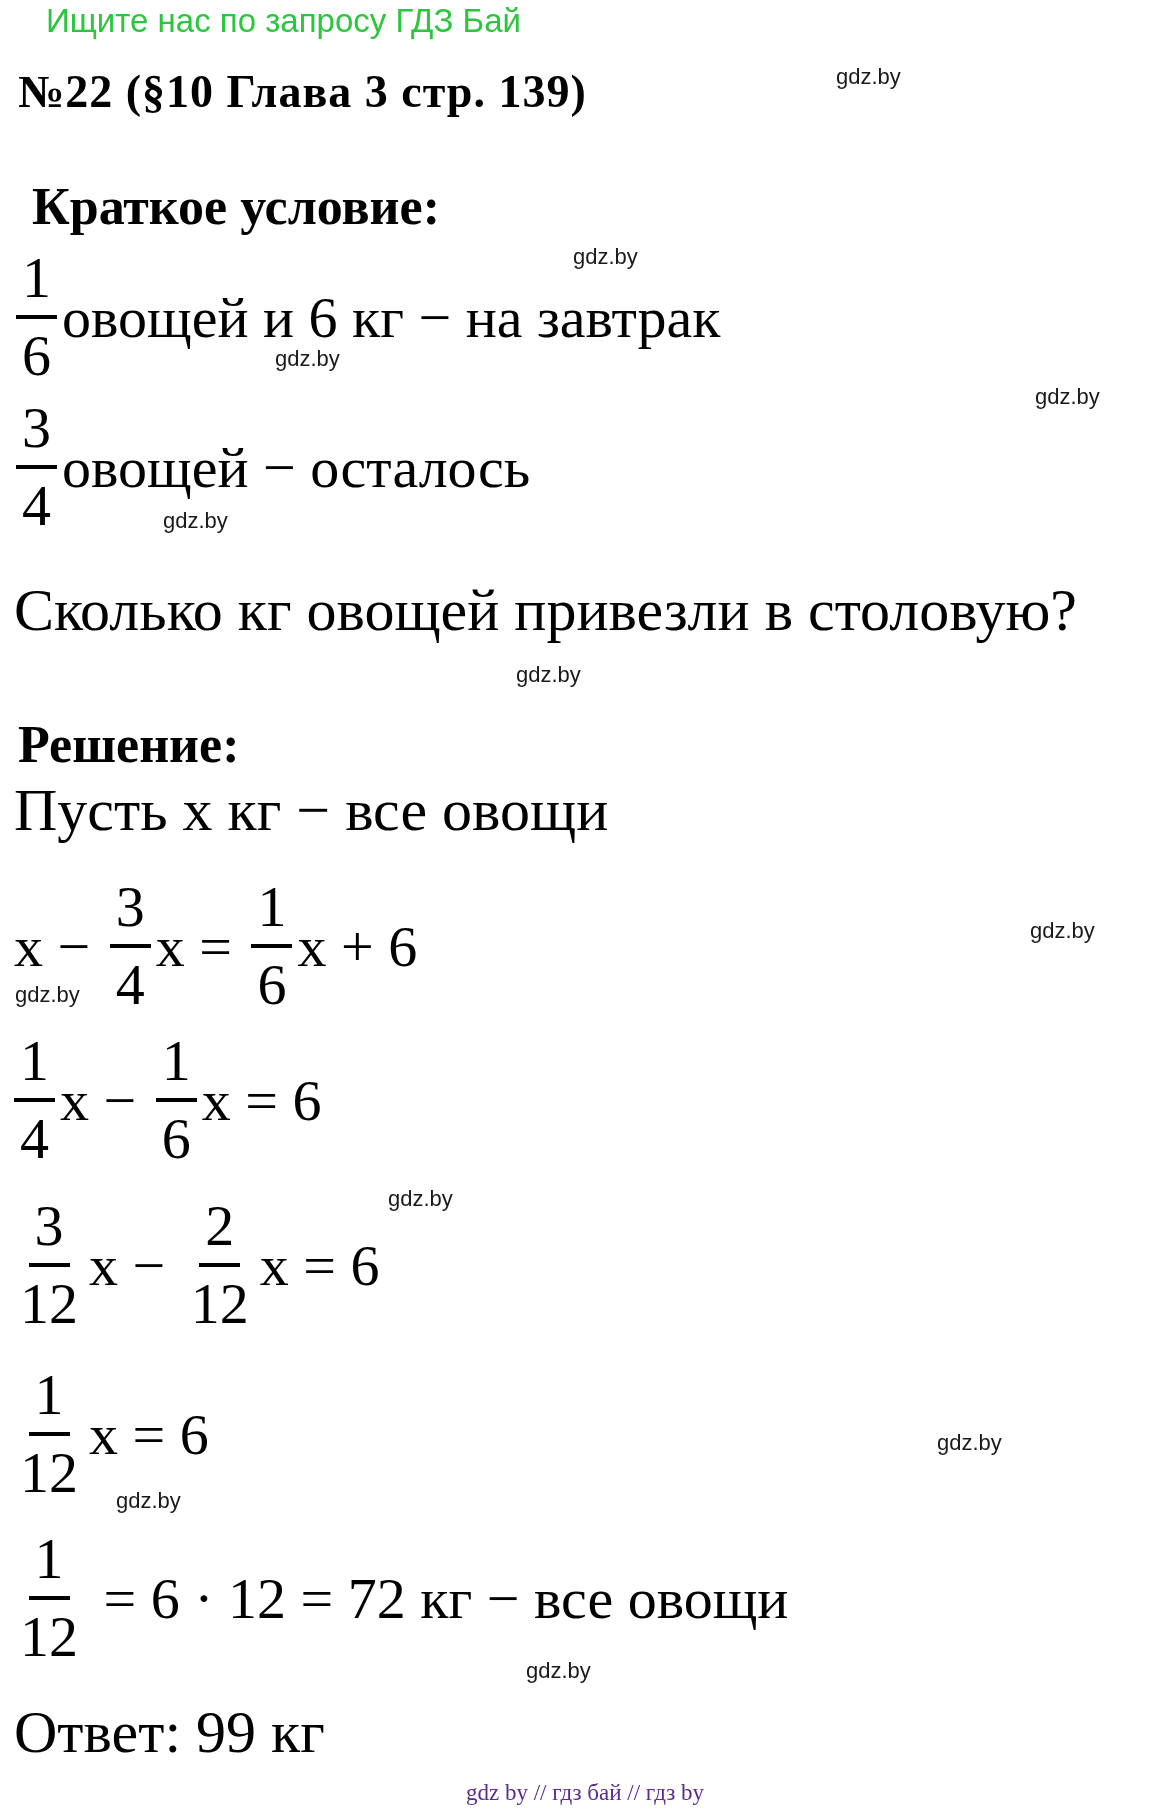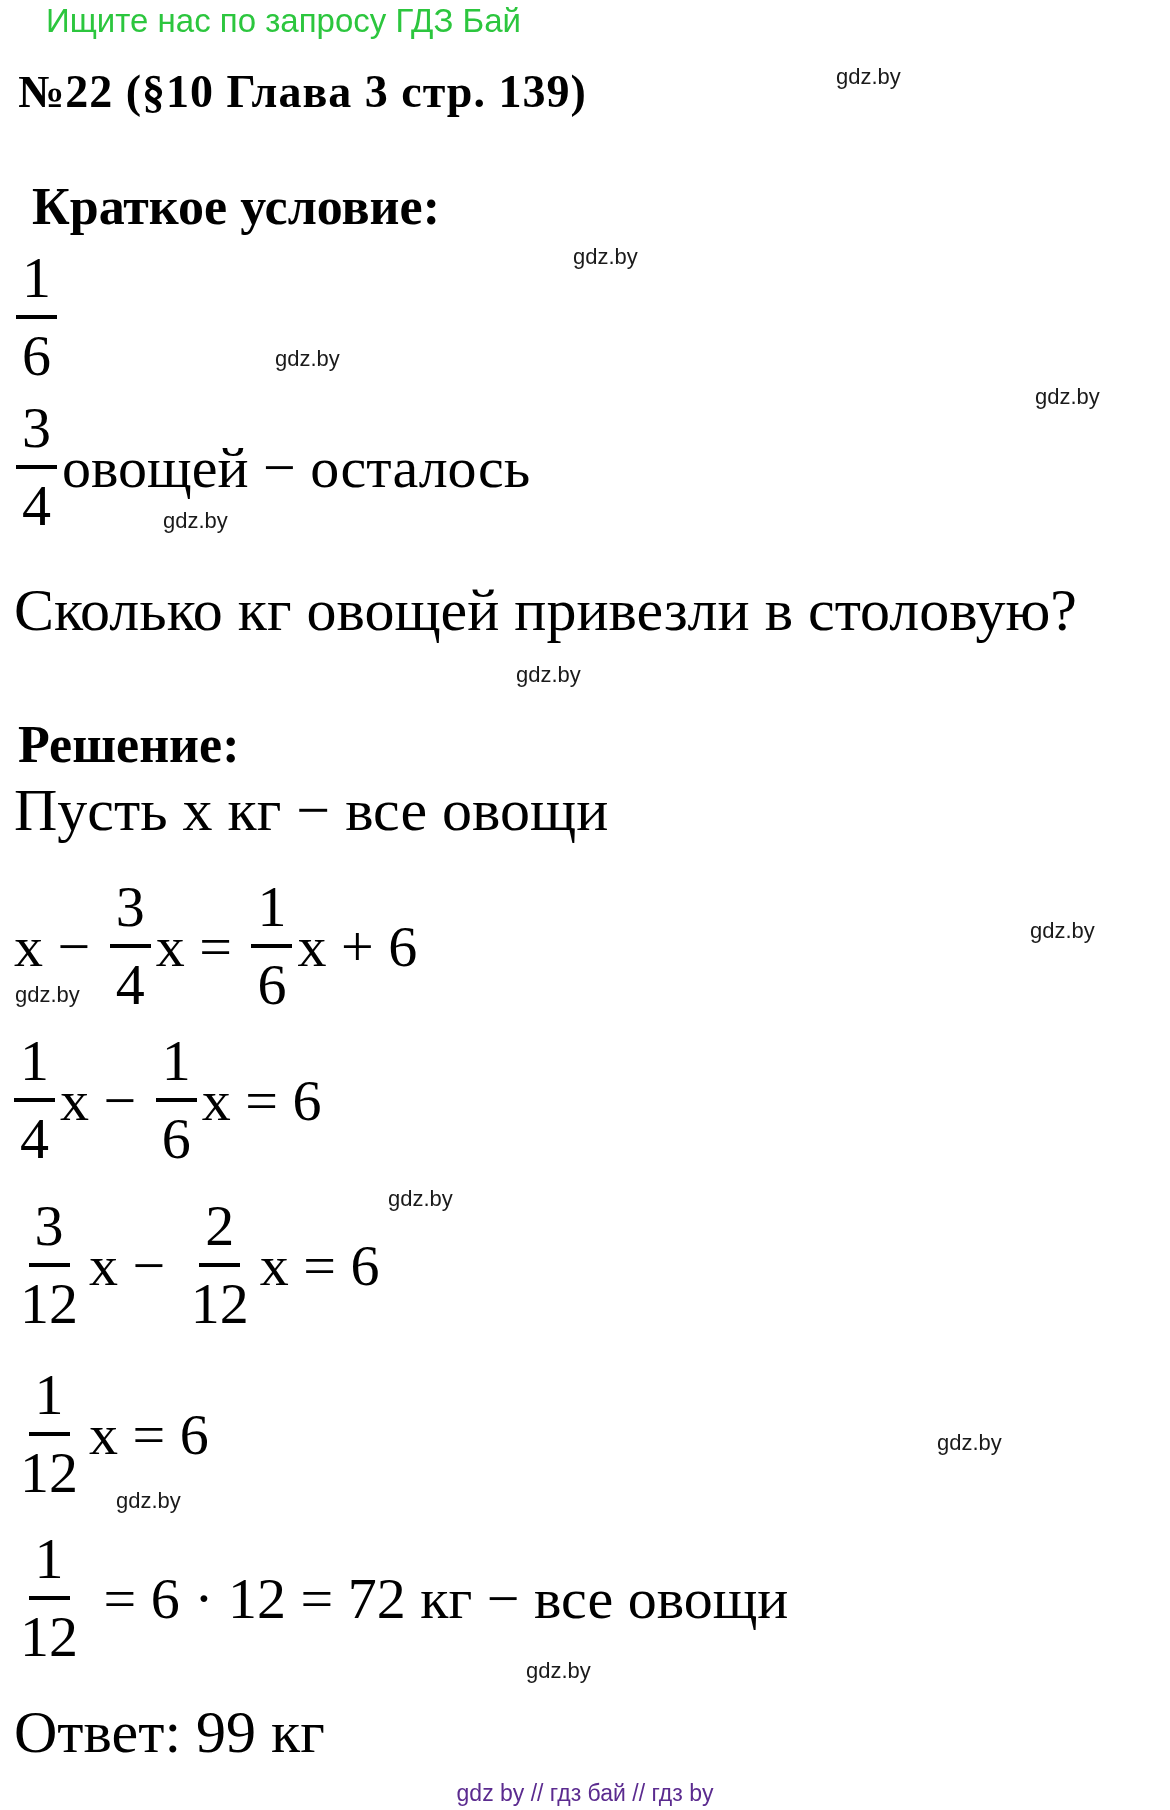--- a/index.html
+++ b/index.html
@@ -88,21 +88,21 @@
   .wm-eq1-left  { left: 15px;   top: 982px; }
   .wm-eq3-above { left: 388px;  top: 1186px; }
   .wm-eq4-right { left: 937px;  top: 1430px; }
   .wm-eq4-below { left: 116px;  top: 1488px; }
   .wm-eq5-below { left: 526px;  top: 1658px; }
 
   
   .footer {
     top: 1780px; left: 0; width: 100%;
     text-align: center;
-    font-family: Liberation Sans, sans-serif;
+    font-family: Liberation Serif, serif;
     font-size: 23px;
     color: var(--footer-purple, #5b2b8f);
   }
 </style>
 </head>
 <body style="--promo-green: #2cc63e; --footer-purple: #5b2b8f; --wm-color: #1a1a1a;">
 
 <main>
 
   <div class="abs promo">Ищите нас по запросу ГДЗ Бай</div>
@@ -111,20 +111,21 @@
   <span class="wm wm-title">gdz.by</span>
 
   <h2 class="abs heading h-cond">Краткое условие:</h2>
 
   <span class="wm wm-c1-above">gdz.by</span>
   <div class="abs eq cond1">
     <span class="frac">
       <span class="num">1</span>
       <span class="den">6</span>
     </span>
+    <span class="tok">овощей и 6 кг − на завтрак</span>
   </div>
   <span class="wm wm-c1-below">gdz.by</span>
 
   <span class="wm wm-c2-right">gdz.by</span>
   <div class="abs eq cond2">
     <span class="frac">
       <span class="num">3</span>
       <span class="den">4</span>
     </span>
     <span class="tok">овощей − осталось</span>

